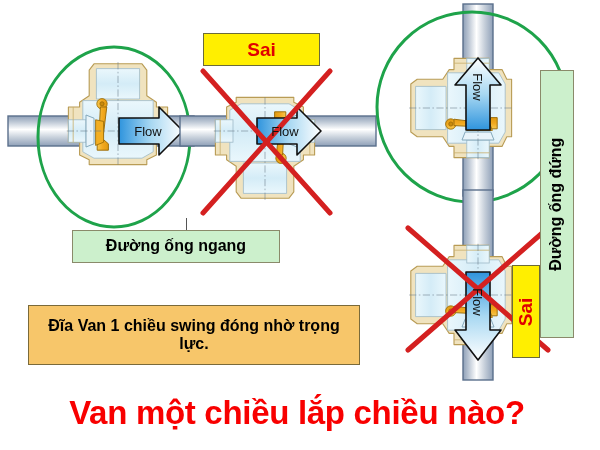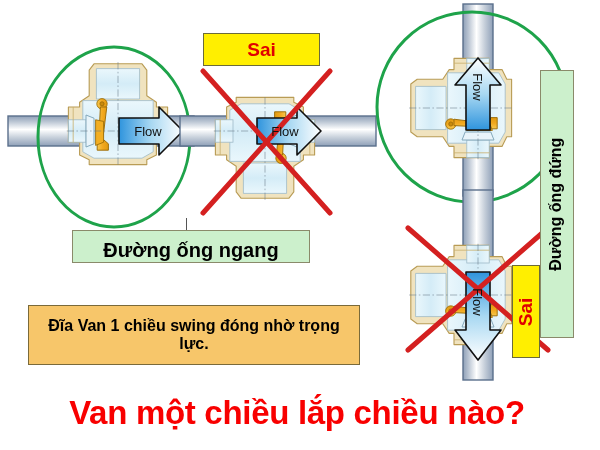--- a/index.html
+++ b/index.html
@@ -32,23 +32,22 @@
     border:1px solid #7a6a3a;
     color:#000;
   }
   .box-yellow{
     background:#ffef00;
     border:1px solid #6b6b3a;
     color:#e00000;
   }
 
   #lbl-horizontal{
-    left:72px;top:230px;width:238px;height:33px;
-    font-size:20px;
-    align-items:flex-end;
+    left:72px;top:230px;width:208px;height:33px;
+    font-size:16px;
   }
   #lbl-note{
     left:28px;top:305px;width:332px;height:60px;
     font-size:16px;padding:2px 16px;
   }
   #lbl-sai-top{
     left:203px;top:33px;width:117px;height:33px;
     font-size:19px;
   }
   #lbl-vertical{

